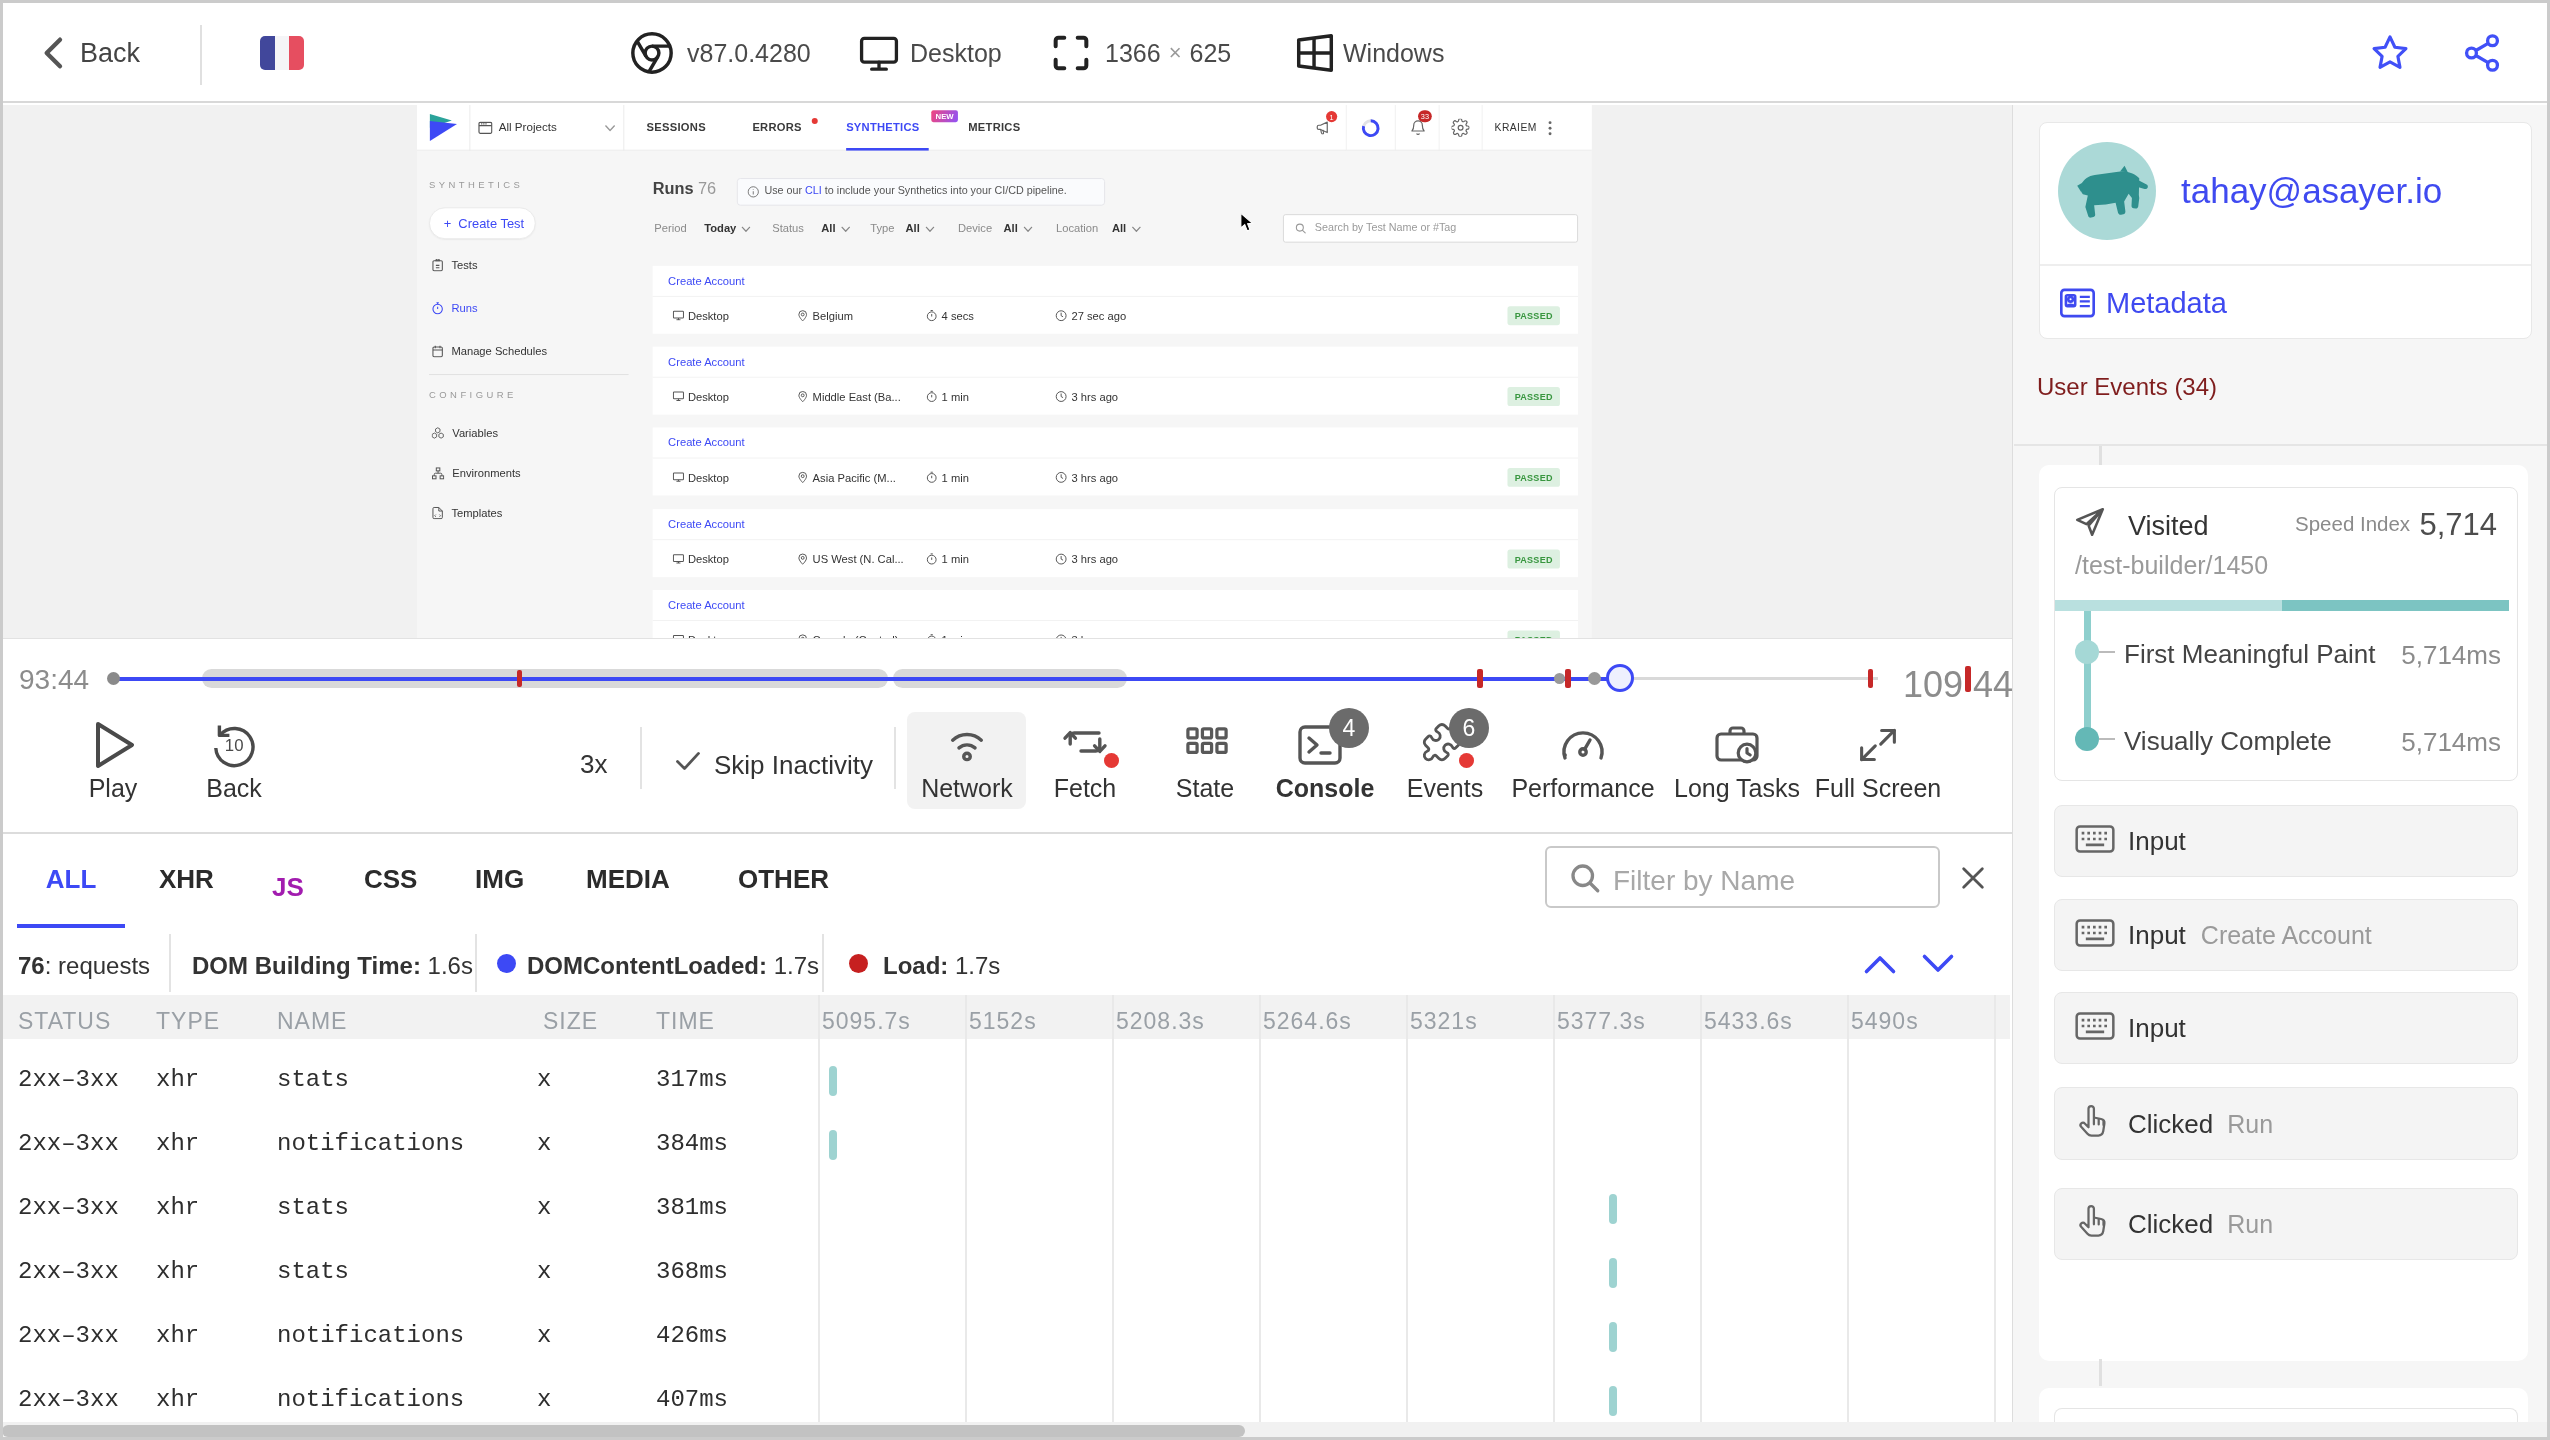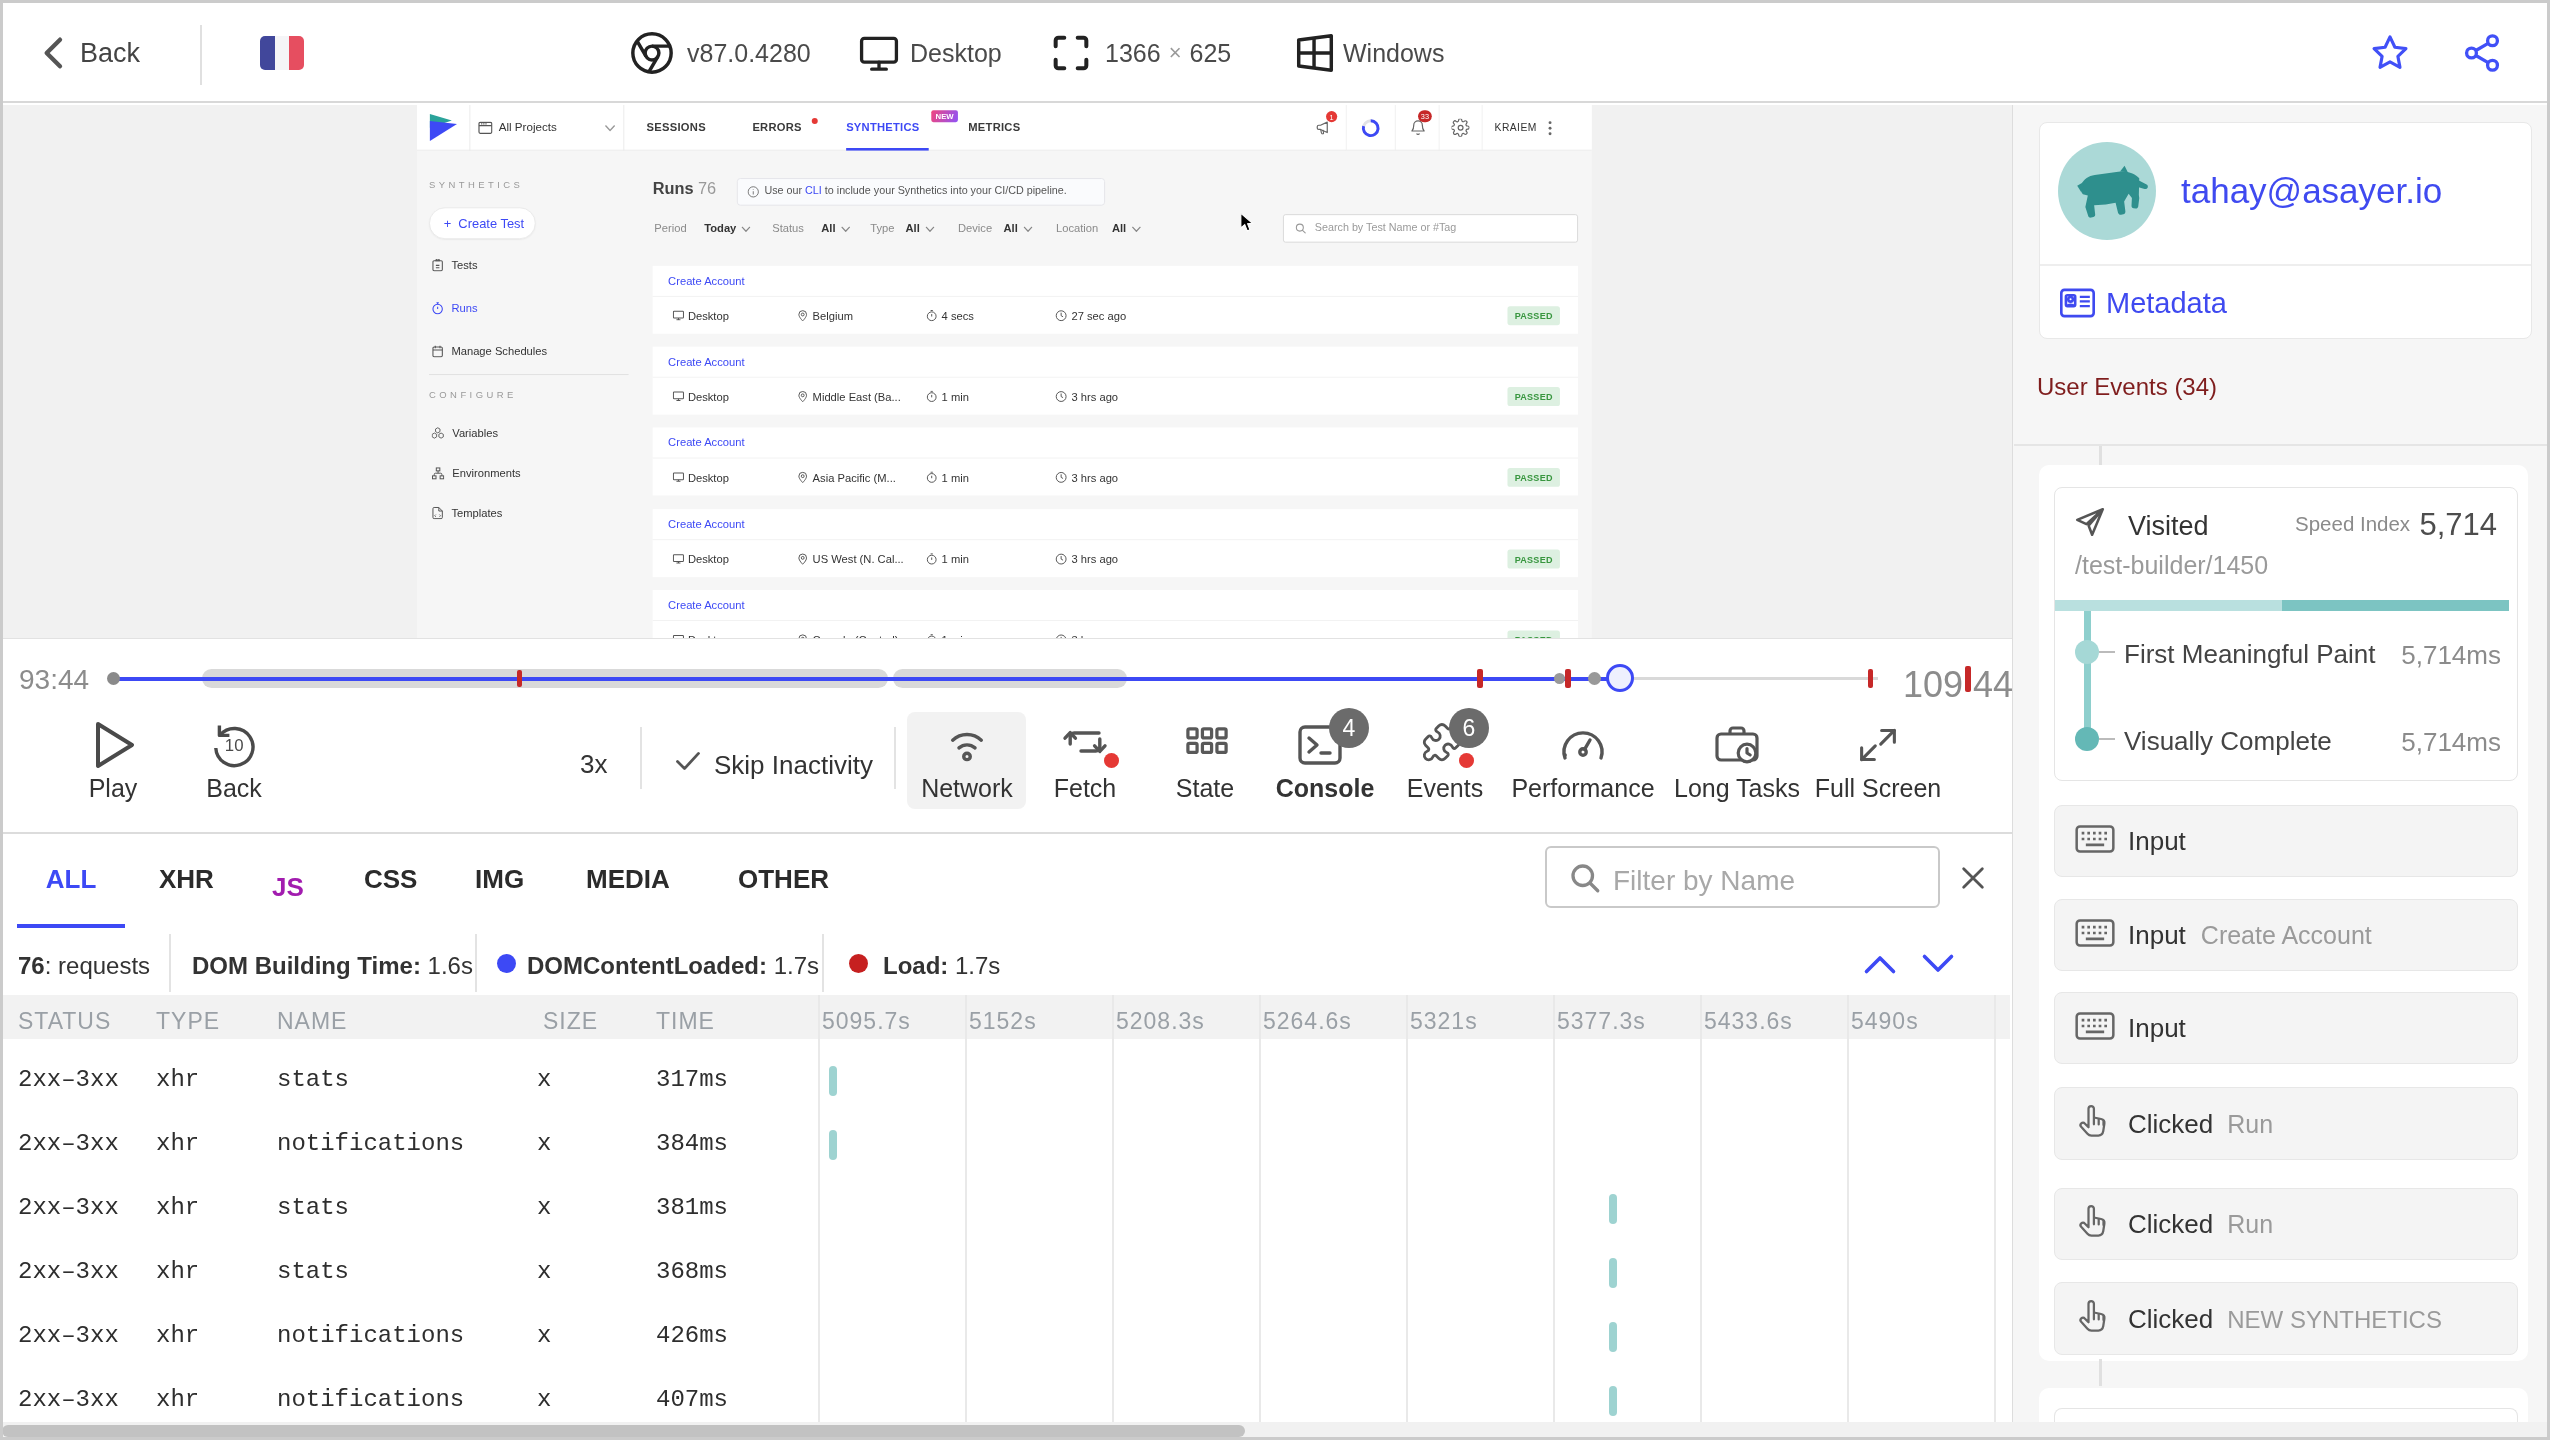--- a/index.html
+++ b/index.html
@@ -722,24 +722,17 @@
         </svg></span>
       <span class="t1">Clicked<span style="color:#9a9a9a; margin-left:14px; font-size:25px;">Run</span></span>
     </div>
   <div class="ecard" style="top:1083px; height:72px;">
       <span class="ic"><svg width="36" height="40" viewBox="0 0 24 26" fill="none" stroke="#666" stroke-width="1.5" stroke-linejoin="round" stroke-linecap="round">
           <path d="M9 11 V4.2 a1.8 1.8 0 0 1 3.6 0 V10 l4.8 1 c1.5 .3 2.4 1.5 2.2 3 l-.8 5.2 c-.3 1.6-1.5 2.8-3.2 2.8 h-4.6 c-1 0-2-.4-2.7-1.2 l-4.2-4.6 c-.6-.7-.6-1.7 .1-2.3 .7-.6 1.7-.6 2.3 .1 l2.5 2.5 Z"></path>
           <path d="M12.6 10.5 v4 M15.8 11.2 v3.4 M19 12 v3"></path>
         </svg></span>
       <span class="t1">Clicked<span style="color:#9a9a9a; margin-left:14px; font-size:25px;">Run</span></span>
     </div>
-  <div class="ecard" style="top:1177px; height:73px;">
-      <span class="ic"><svg width="36" height="40" viewBox="0 0 24 26" fill="none" stroke="#666" stroke-width="1.5" stroke-linejoin="round" stroke-linecap="round">
-          <path d="M9 11 V4.2 a1.8 1.8 0 0 1 3.6 0 V10 l4.8 1 c1.5 .3 2.4 1.5 2.2 3 l-.8 5.2 c-.3 1.6-1.5 2.8-3.2 2.8 h-4.6 c-1 0-2-.4-2.7-1.2 l-4.2-4.6 c-.6-.7-.6-1.7 .1-2.3 .7-.6 1.7-.6 2.3 .1 l2.5 2.5 Z"></path>
-          <path d="M12.6 10.5 v4 M15.8 11.2 v3.4 M19 12 v3"></path>
-        </svg></span>
-      <span class="t1">Clicked<span style="color:#9a9a9a; margin-left:14px; font-size:24px;">NEW SYNTHETICS</span></span>
-    </div>
 
   <div class="abs" style="left:86px; top:1254px; width:3px; height:27px; background:#e0e0e0;"></div>
   <div class="abs" style="left:26px; top:1283px; width:489px; height:60px; background:#fff; border-radius:10px 10px 0 0;"></div>
   <div class="abs" style="left:41px; top:1303px; width:464px; height:40px; background:#fff; border:1px solid #e5e5e5; border-radius:8px 8px 0 0; border-bottom:none;"></div>
 </div>
 
 </body></html>

